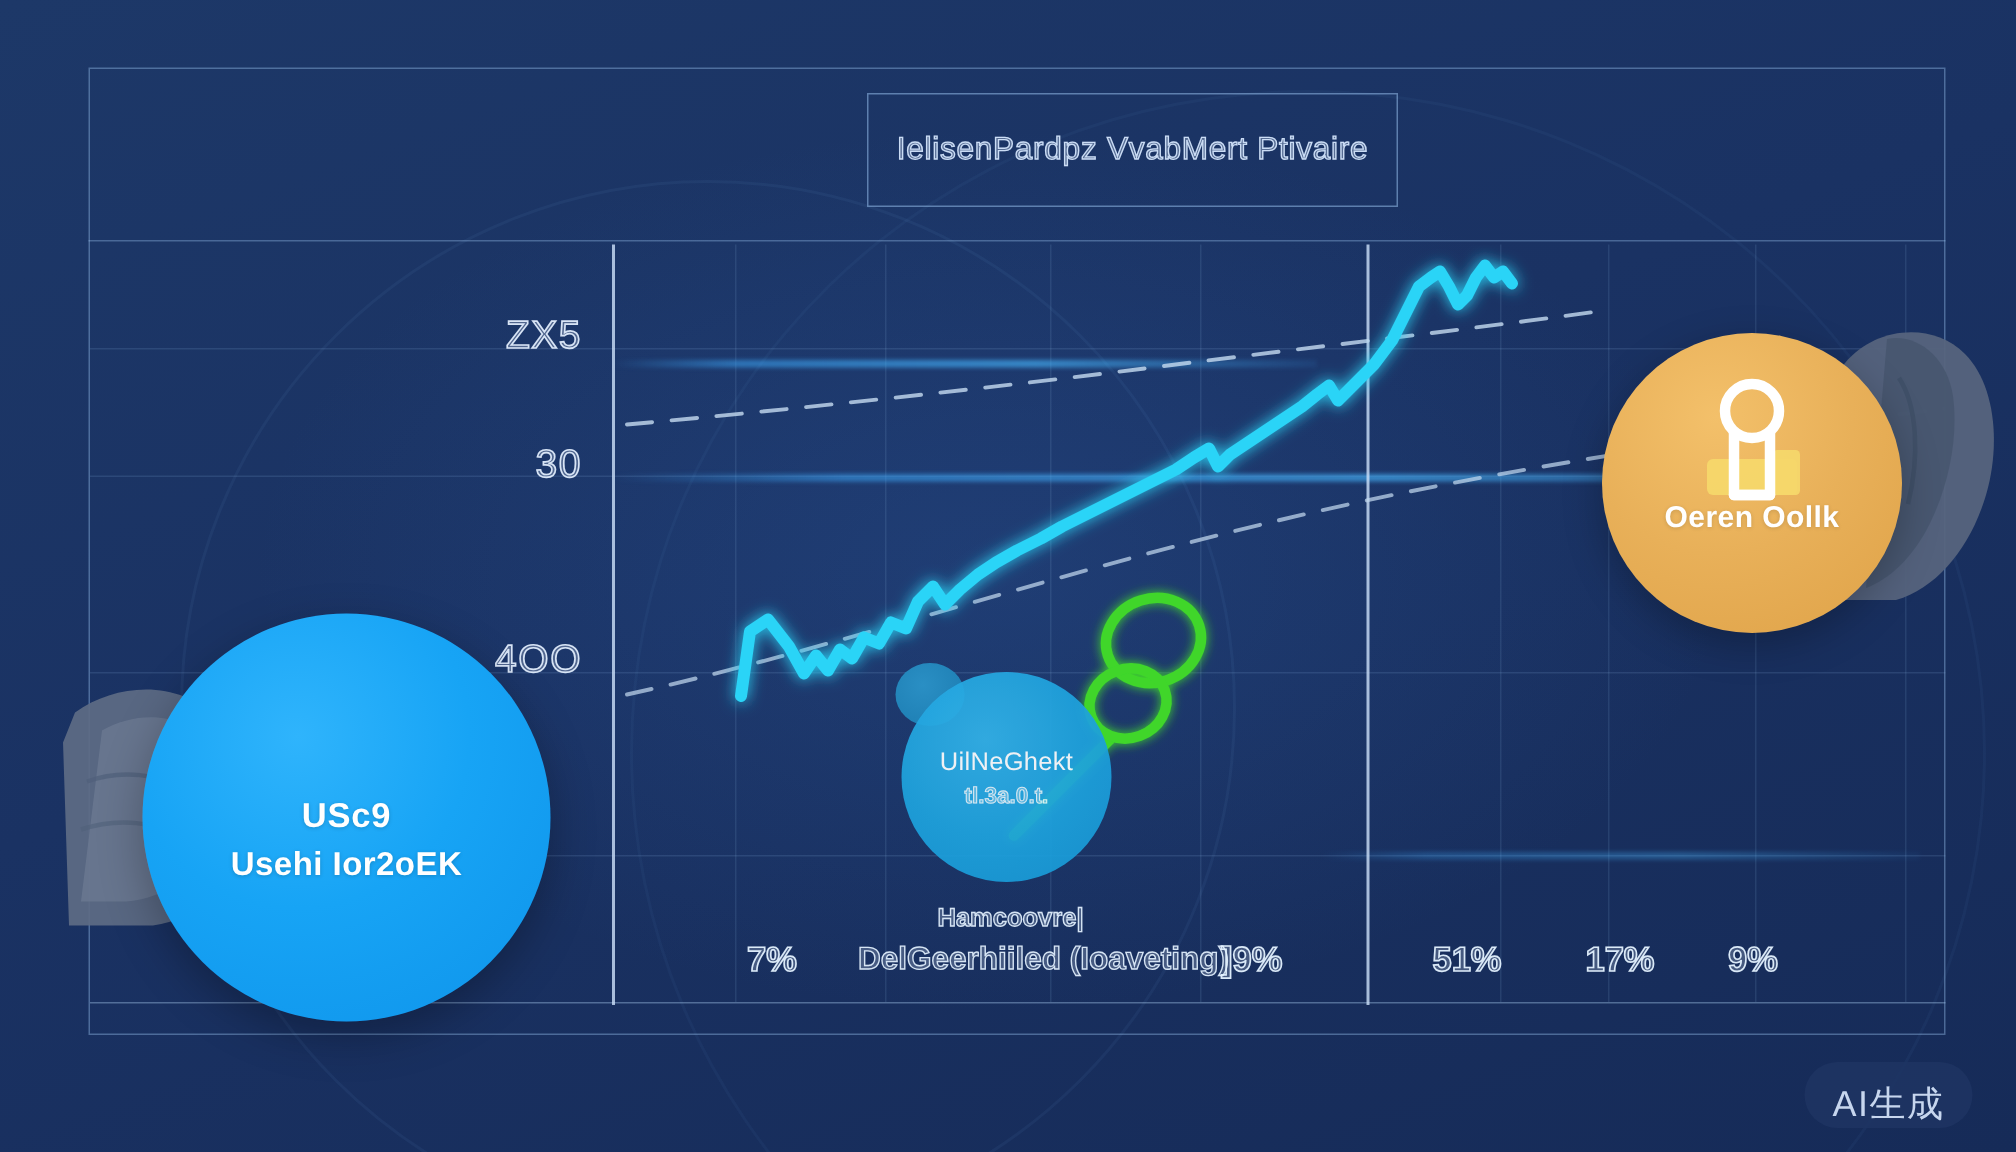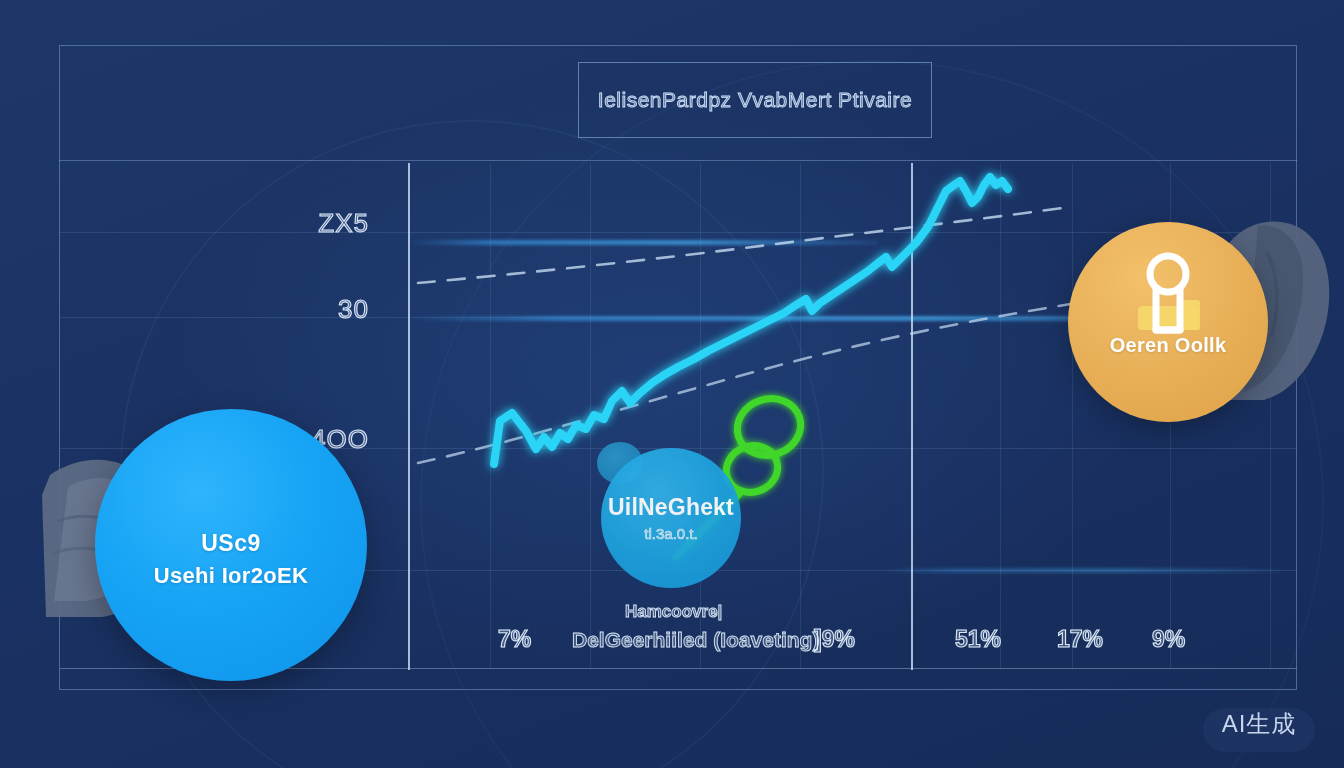--- a/index.html
+++ b/index.html
@@ -108,21 +108,21 @@
   .ylabel {
     position: absolute;
     right: 0;
     text-align: right;
     font-size: 26px;
     color: rgba(235,245,255,0.25);
     -webkit-text-stroke: 1.1px rgba(228,240,255,0.93);
     letter-spacing: 1px;
     white-space: nowrap;
   }
-  #ylabels { position: absolute; left: 239px; top: 0; width: 130px; height: 768px; }
+  #ylabels { position: absolute; left: 258px; top: 0; width: 130px; height: 768px; }
 
   
   .xlabel {
     position: absolute;
     font-size: 23px;
     font-weight: 700;
     color: rgba(235,245,255,0.22);
     -webkit-text-stroke: 1.1px rgba(228,242,255,0.95);
     white-space: nowrap;
   }
@@ -166,23 +166,23 @@
     margin-top: 4px; letter-spacing: 0.3px;
     text-shadow: 0 1px 3px rgba(0,0,0,0.18);
   }
 
   #bubble-mid {
     left: 601px; top: 448px;
     width: 140px; height: 140px;
     background: radial-gradient(circle at 40% 32%, #33b2e8 0%, #1fa3de 50%, #1596d4 100%);
     opacity: 0.93;
   }
-  #bm-line1 { font-size: 23px; font-weight: 700; color: #ffffff; letter-spacing: 0.2px; }
+  #bm-line1 { font-size: 17px; font-weight: 400; color: #ffffff; letter-spacing: 0.2px; }
   #bm-line2 {
-    font-size: 15px; font-weight: 400;
+    font-size: 15px; font-weight: 700;
     color: rgba(255,255,255,0.28);
     -webkit-text-stroke: 0.7px rgba(255,255,255,0.85);
     margin-top: 4px;
   }
   #bm-nub {
     position: absolute;
     left: 597px; top: 442px;
     width: 46px; height: 42px;
     border-radius: 50%;
     background: radial-gradient(circle at 40% 35%, #2a8fc4 0%, #1b7bb0 100%);
@@ -204,21 +204,21 @@
   
   .hand { position: absolute; pointer-events: none; }
 
   
   #watermark {
     position: absolute;
     left: 1203px; top: 708px;
     width: 112px; height: 44px;
     border-radius: 22px;
     background: rgba(31,53,99,0.82);
-    display: flex; align-items: flex-start; justify-content: center;
+    display: flex; align-items: flex-end; justify-content: center;
     font-size: 24px;
     color: #c7d6ee;
     letter-spacing: 1px;
   }
 </style>
 </head>
 <body>
 
 <div id="stage">
 

